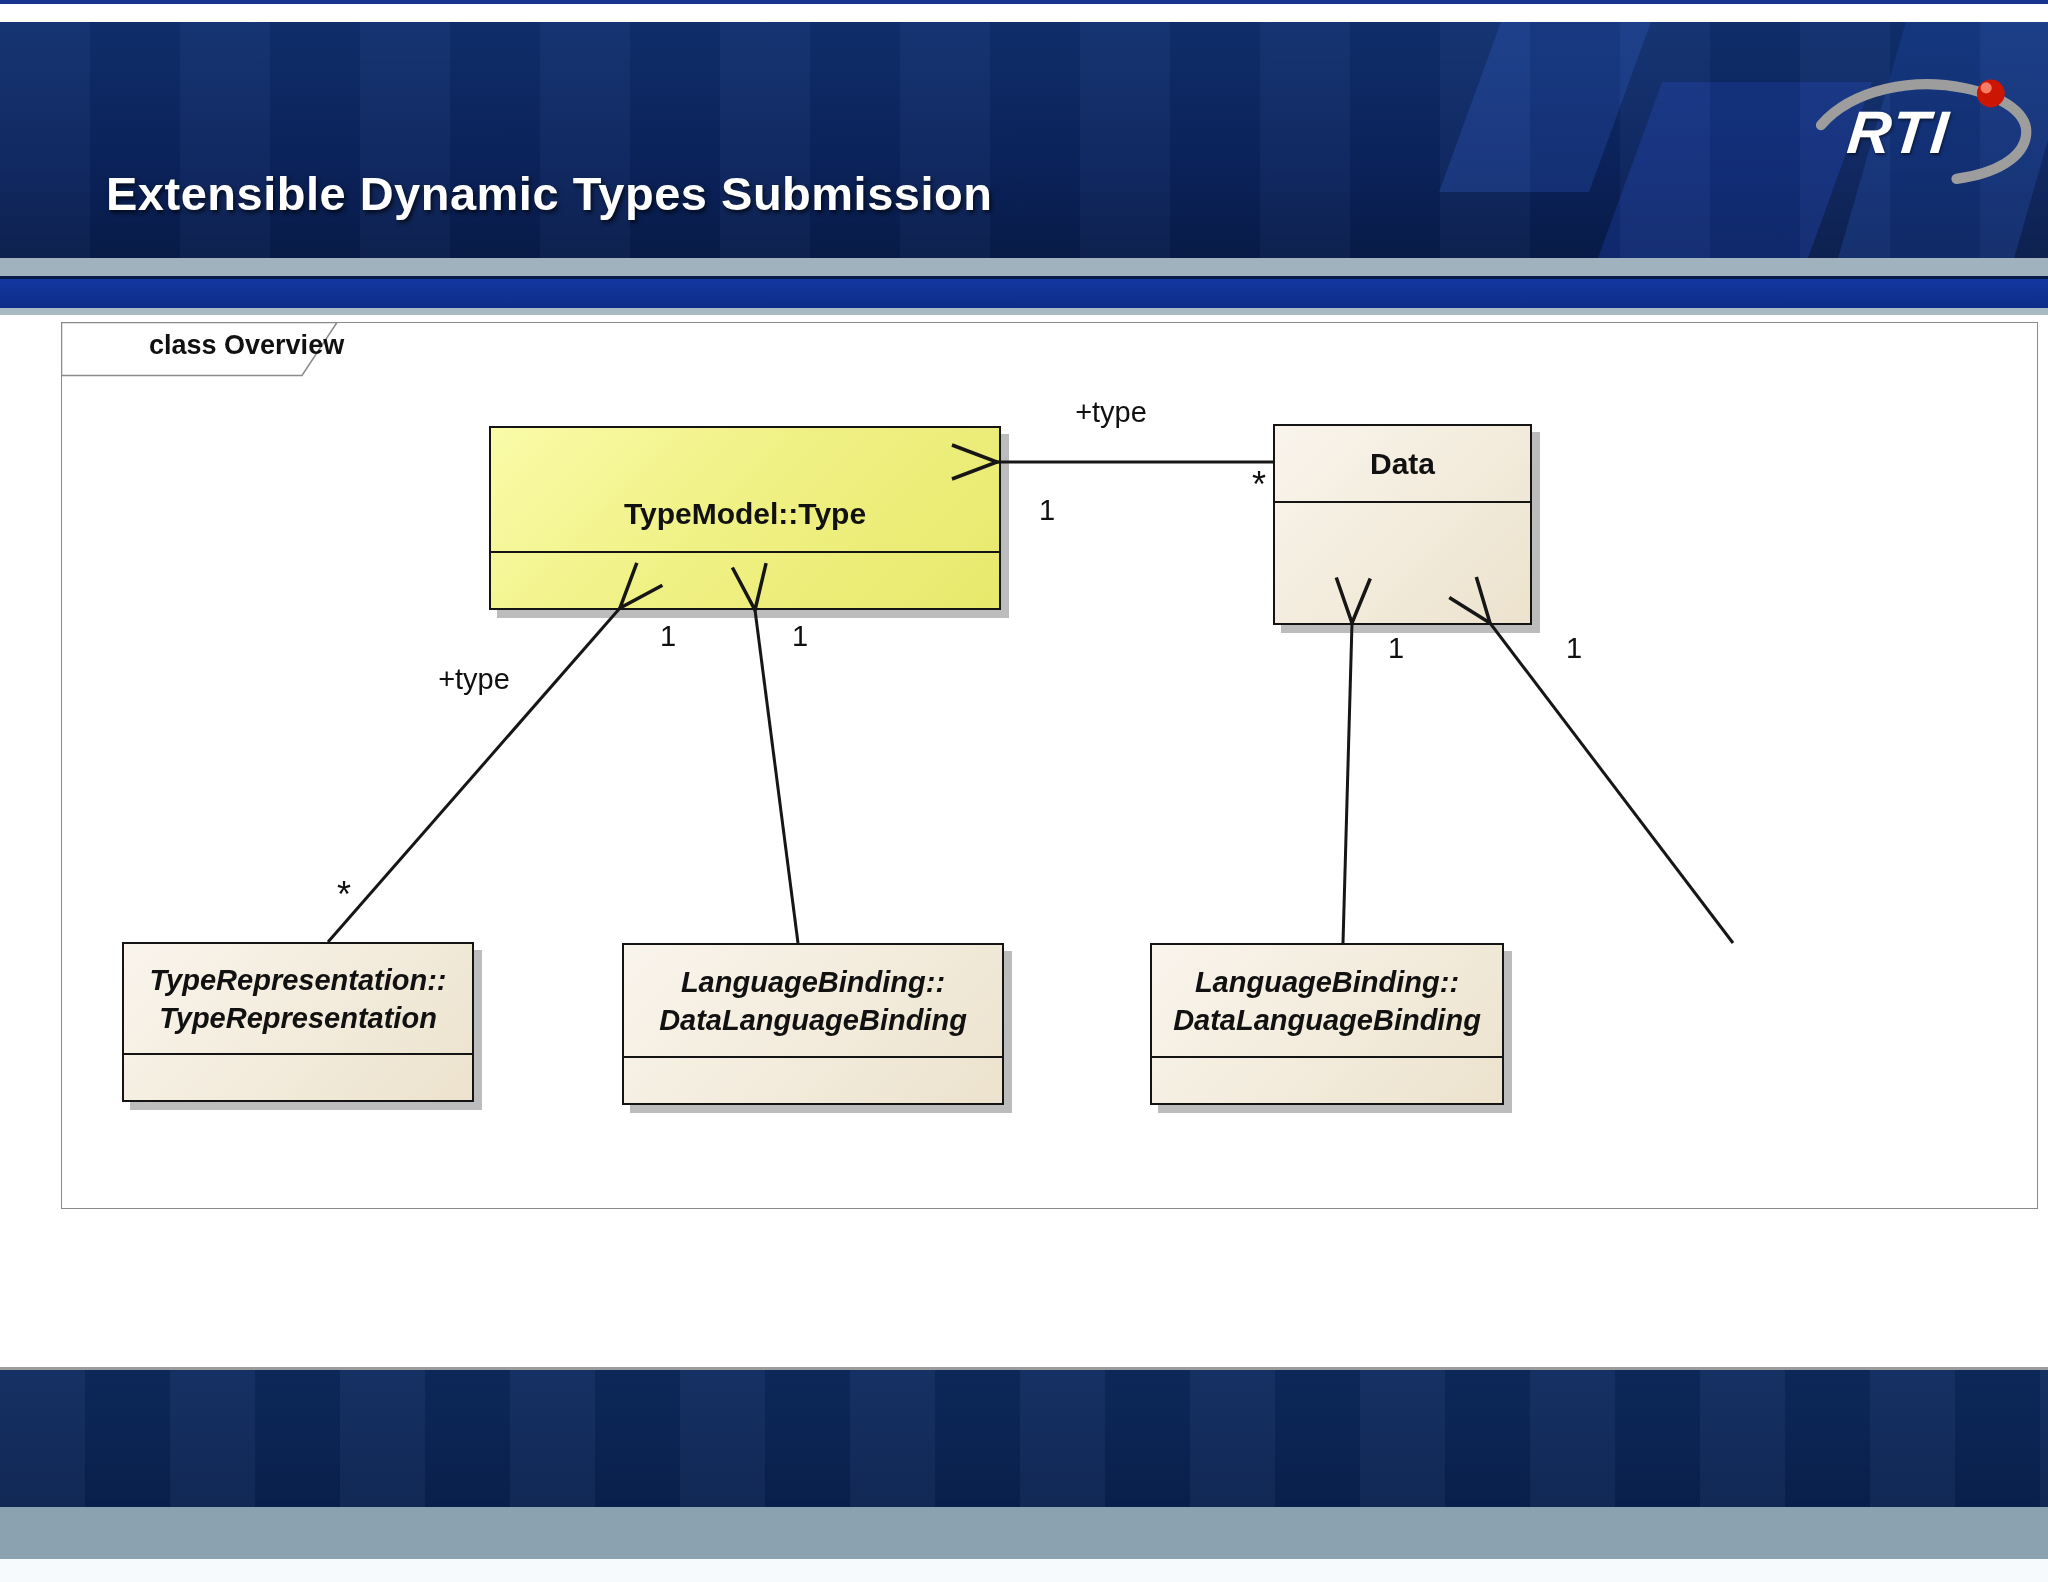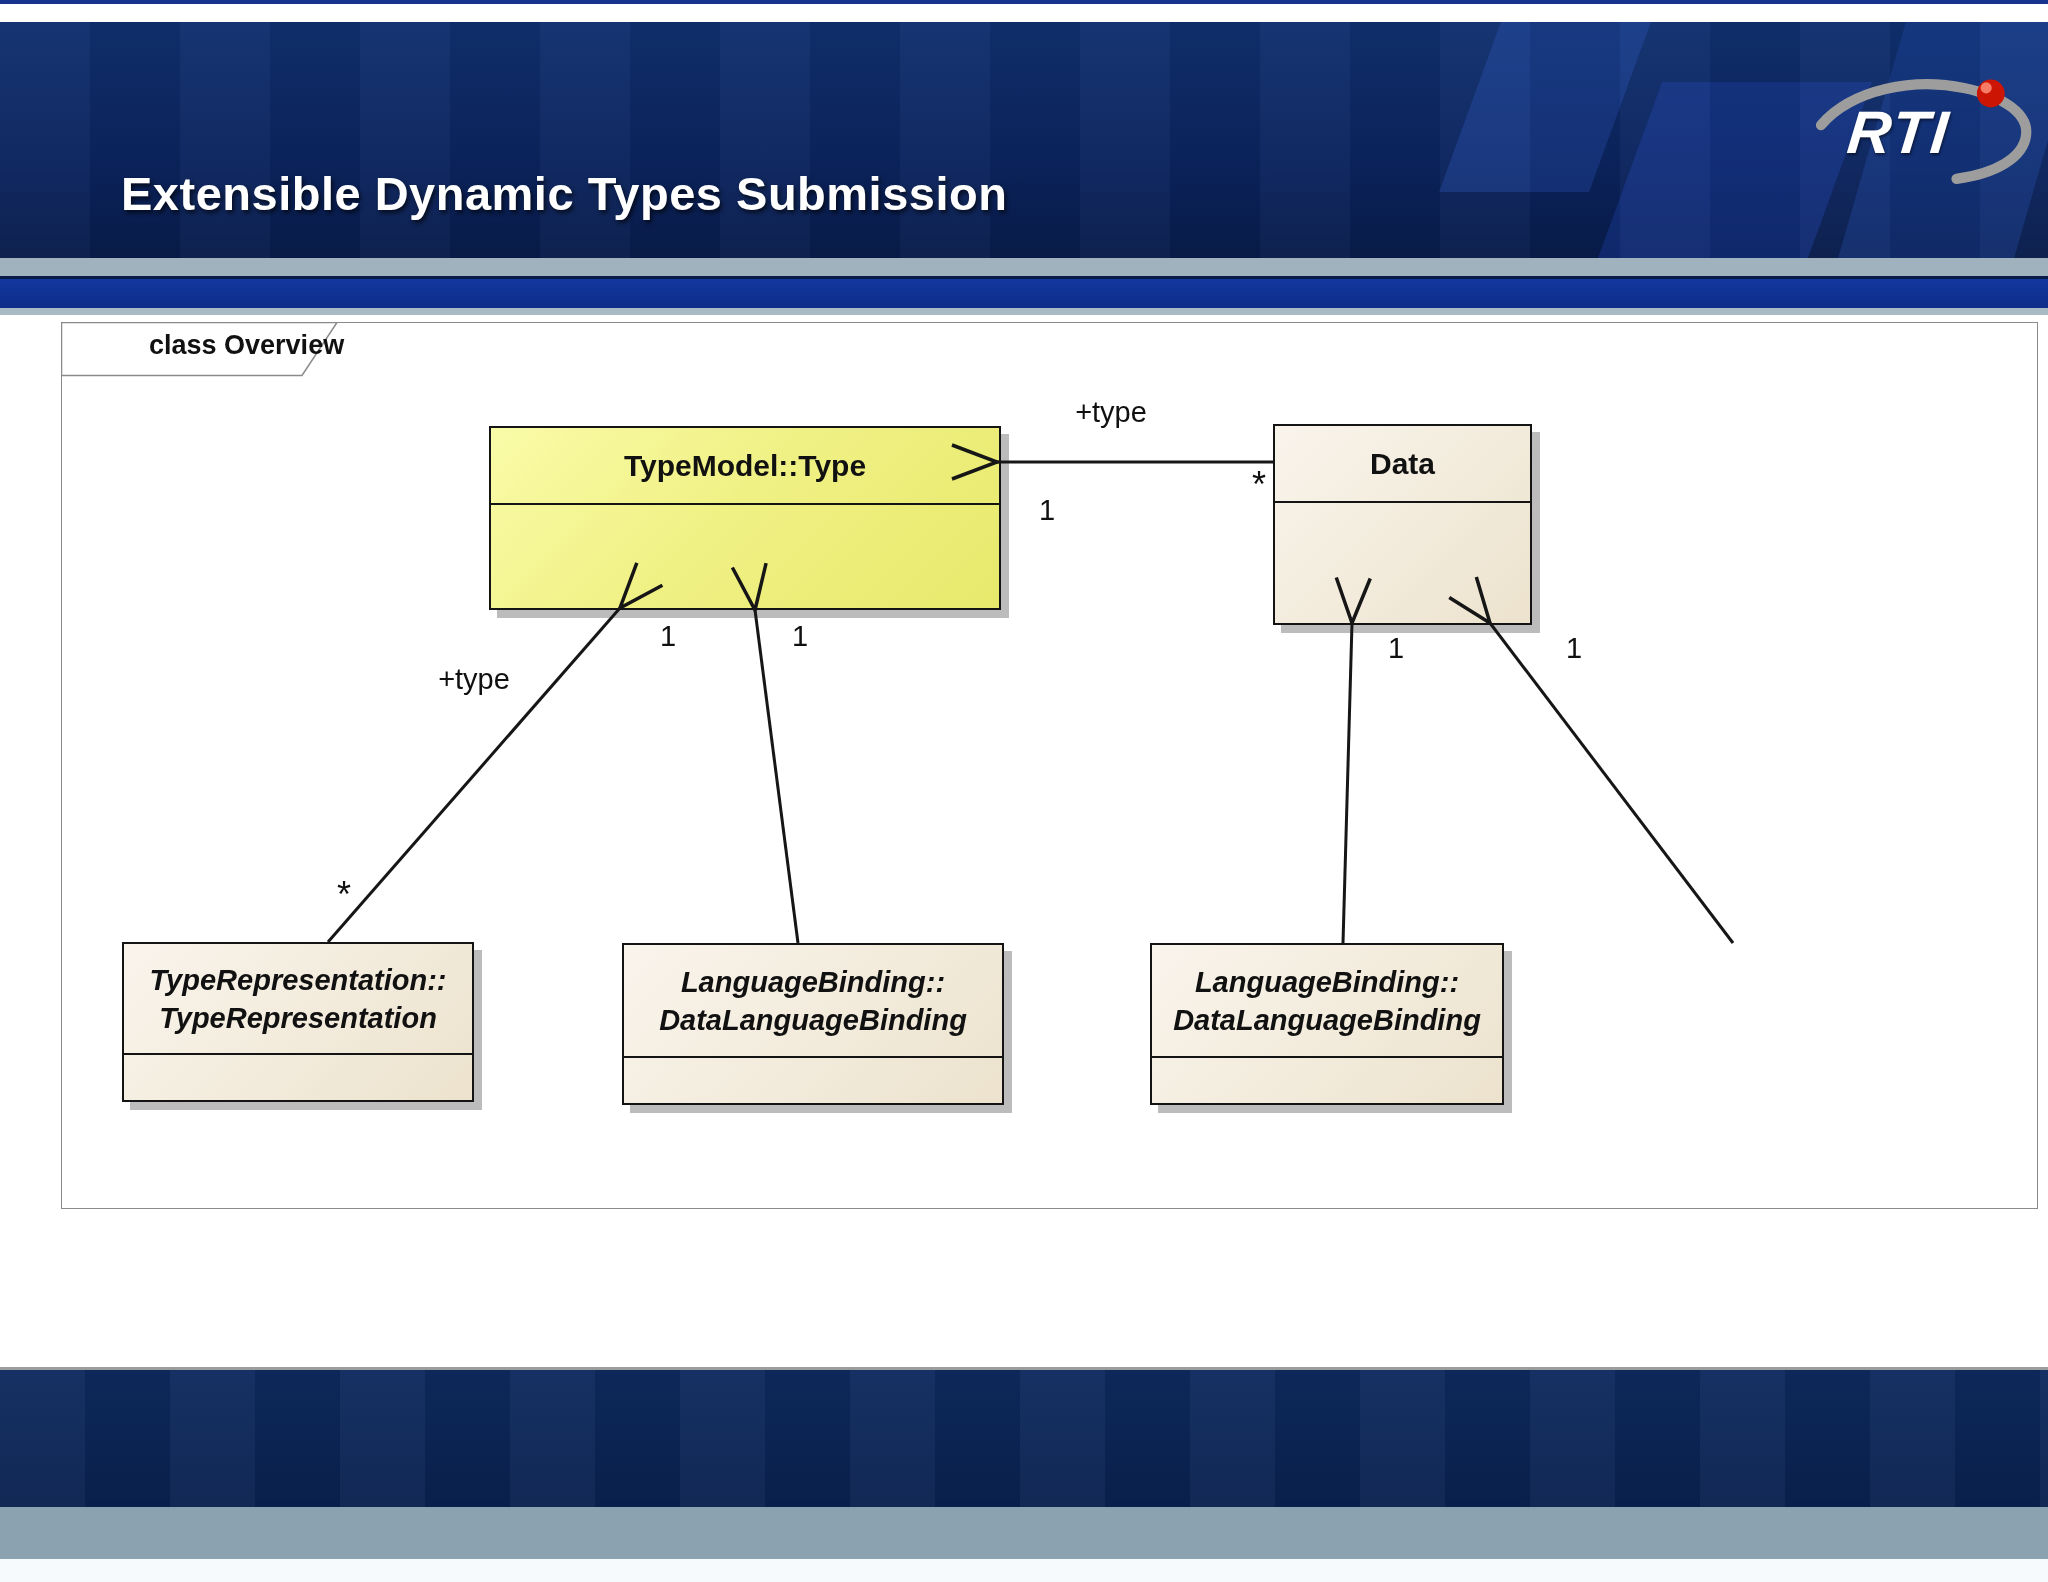--- a/index.html
+++ b/index.html
@@ -9,21 +9,21 @@
   
   .top-strip{position:absolute;left:0;top:0;width:2048px;height:4px;background:#16338f;}
   .header-band{position:absolute;left:0;top:22px;width:2048px;height:236px;overflow:hidden;
     background:linear-gradient(180deg,#10306f 0%,#0c2560 55%,#081c4b 100%);}
   .header-band::after{content:"";position:absolute;inset:0;
     background:repeating-linear-gradient(90deg,rgba(255,255,255,0.025) 0 90px,rgba(0,0,0,0.05) 90px 180px);}
   .hdr-shape{position:absolute;}
   .s1{left:1470px;top:0;width:150px;height:170px;background:rgba(45,90,195,0.30);transform:skewX(-20deg);}
   .s2{left:1630px;top:60px;width:210px;height:176px;background:rgba(30,65,170,0.40);transform:skewX(-20deg);}
   .s3{left:1872px;top:0;width:176px;height:236px;background:rgba(40,85,190,0.28);transform:skewX(-16deg);}
-  .slide-title{position:absolute;left:121px;top:166px;font-size:47px;font-weight:bold;color:#ffffff;
+  .slide-title{position:absolute;left:106px;top:166px;font-size:47px;font-weight:bold;color:#ffffff;
     letter-spacing:0.5px;text-shadow:2px 3px 4px rgba(0,0,0,0.65);white-space:nowrap;z-index:5;}
 
   .logo-wrap{position:absolute;left:1808px;top:72px;width:232px;height:120px;z-index:6;}
   .logo-wrap svg{position:absolute;left:0;top:0;}
   .logo-text{position:absolute;left:40px;top:26px;font-size:60px;font-weight:bold;font-style:italic;
     color:#ffffff;letter-spacing:2px;transform:skewX(-6deg);text-shadow:1px 2px 3px rgba(0,0,0,0.5);}
 
   .stripe-gray-top{position:absolute;left:0;top:258px;width:2048px;height:18px;background:#9fb2be;}
   .stripe-navy-line{position:absolute;left:0;top:276px;width:2048px;height:3px;background:#0a1c45;}
   .stripe-royal{position:absolute;left:0;top:279px;width:2048px;height:29px;
@@ -90,21 +90,21 @@
   <div class="stripe-royal"></div>
   <div class="stripe-gray-bottom"></div>
 
   <div class="frame"></div>
   <svg class="frame-tab" viewBox="0 0 280 56">
     <path d="M0.5,0.5 L276,0.5 L241,53.5 L0.5,53.5 Z" fill="#ffffff" stroke="#8a8a8a" stroke-width="1.5"></path>
   </svg>
   <div class="frame-tab-label">class Overview</div>
 
   <div class="uml-class uml-yellow" style="left:489px;top:426px;width:508px;height:180px;">
-    <div class="compartment-name" style="height:75px;">
+    <div class="compartment-name" style="height:75px;margin-top:48px;">
       <div class="cls-line">TypeModel::Type</div>
     </div>
     <div class="compartment-body"></div>
   </div>
 
   <div class="uml-class uml-beige" style="left:122px;top:942px;width:348px;height:156px;">
     <div class="compartment-name" style="height:109px;">
       <div class="cls-line italic">TypeRepresentation::</div>
       <div class="cls-line italic">TypeRepresentation</div>
     </div>

